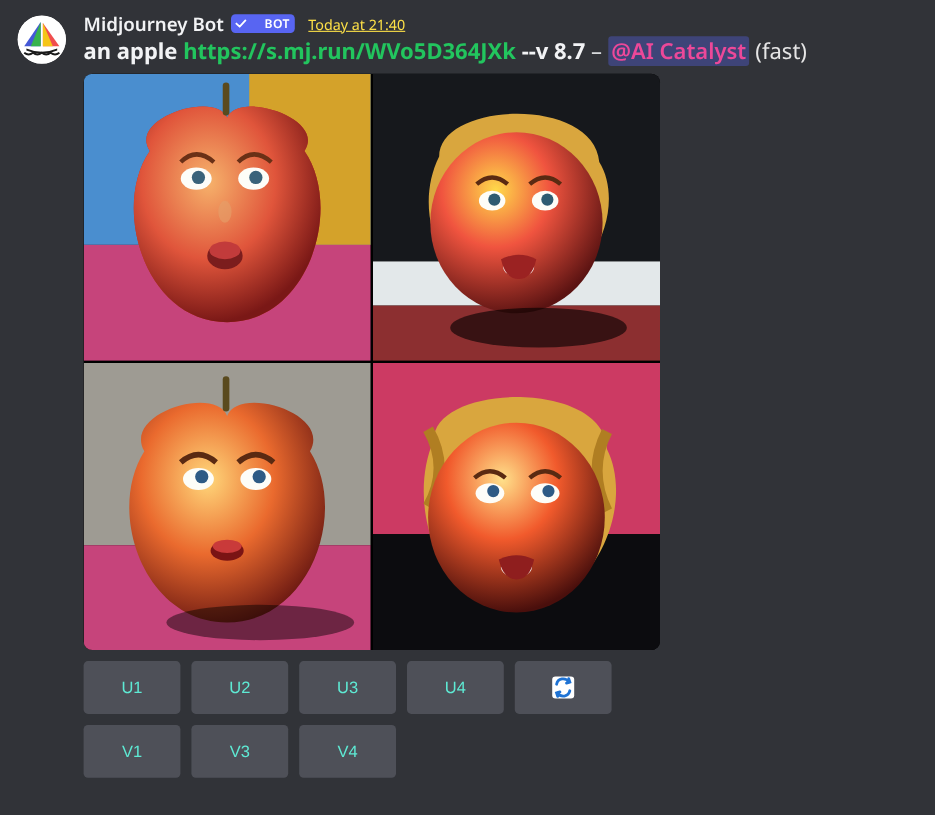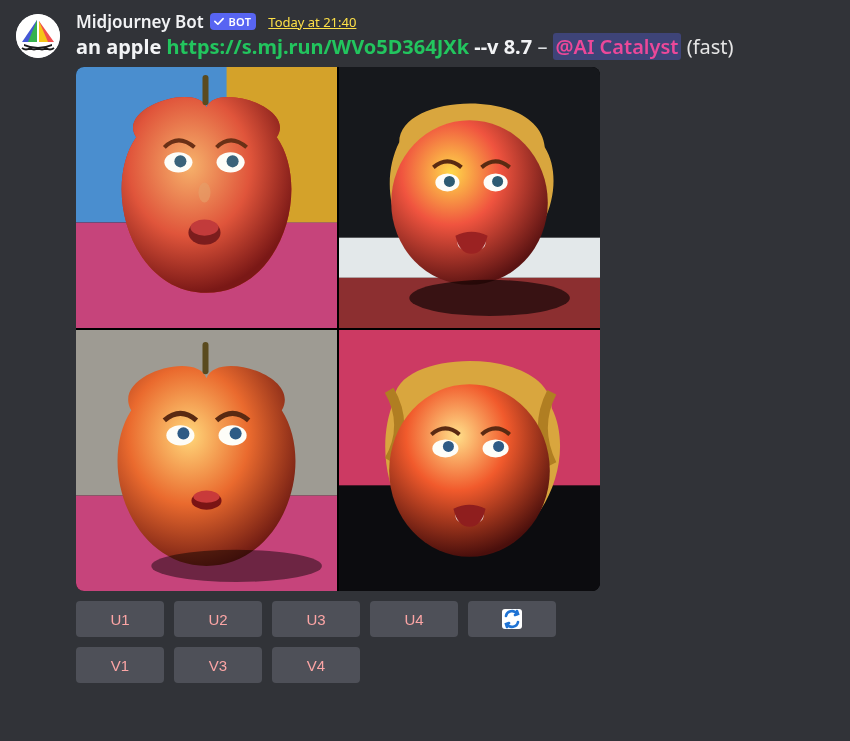--- a/index.html
+++ b/index.html
@@ -40,21 +40,21 @@
     margin-bottom: 0;
   }
   .username {
     font-weight: 600;
     color: #f2f3f5;
     font-size: 17px;
   }
   .bot-badge {
     display: inline-flex;
     align-items: center;
-    gap: 4px;
+    gap: 16px;
     background: #5865f2;
     color: #fff;
     font-size: 11px;
     font-weight: 600;
     padding: 1px 5px 1px 3px;
     border-radius: 4px;
     letter-spacing: .3px;
   }
   .bot-badge svg { width: 12px; height: 12px; }
   .timestamp {
@@ -96,25 +96,25 @@
     width: 100%;
     height: 100%;
   }
   .button-row {
     display: flex;
     gap: 10px;
     margin-bottom: 10px;
   }
   .mj-button {
     width: 88px;
-    height: 36px;
+    height: 48px;
     border: none;
     border-radius: 4px;
     background: #4e5058;
-    color: #fca5a5;
+    color: #5eead4;
     font-size: 15px;
     font-weight: 500;
     display: inline-flex;
     align-items: center;
     justify-content: center;
     cursor: pointer;
   }
   .reroll-icon {
     width: 24px;
     height: 24px;

